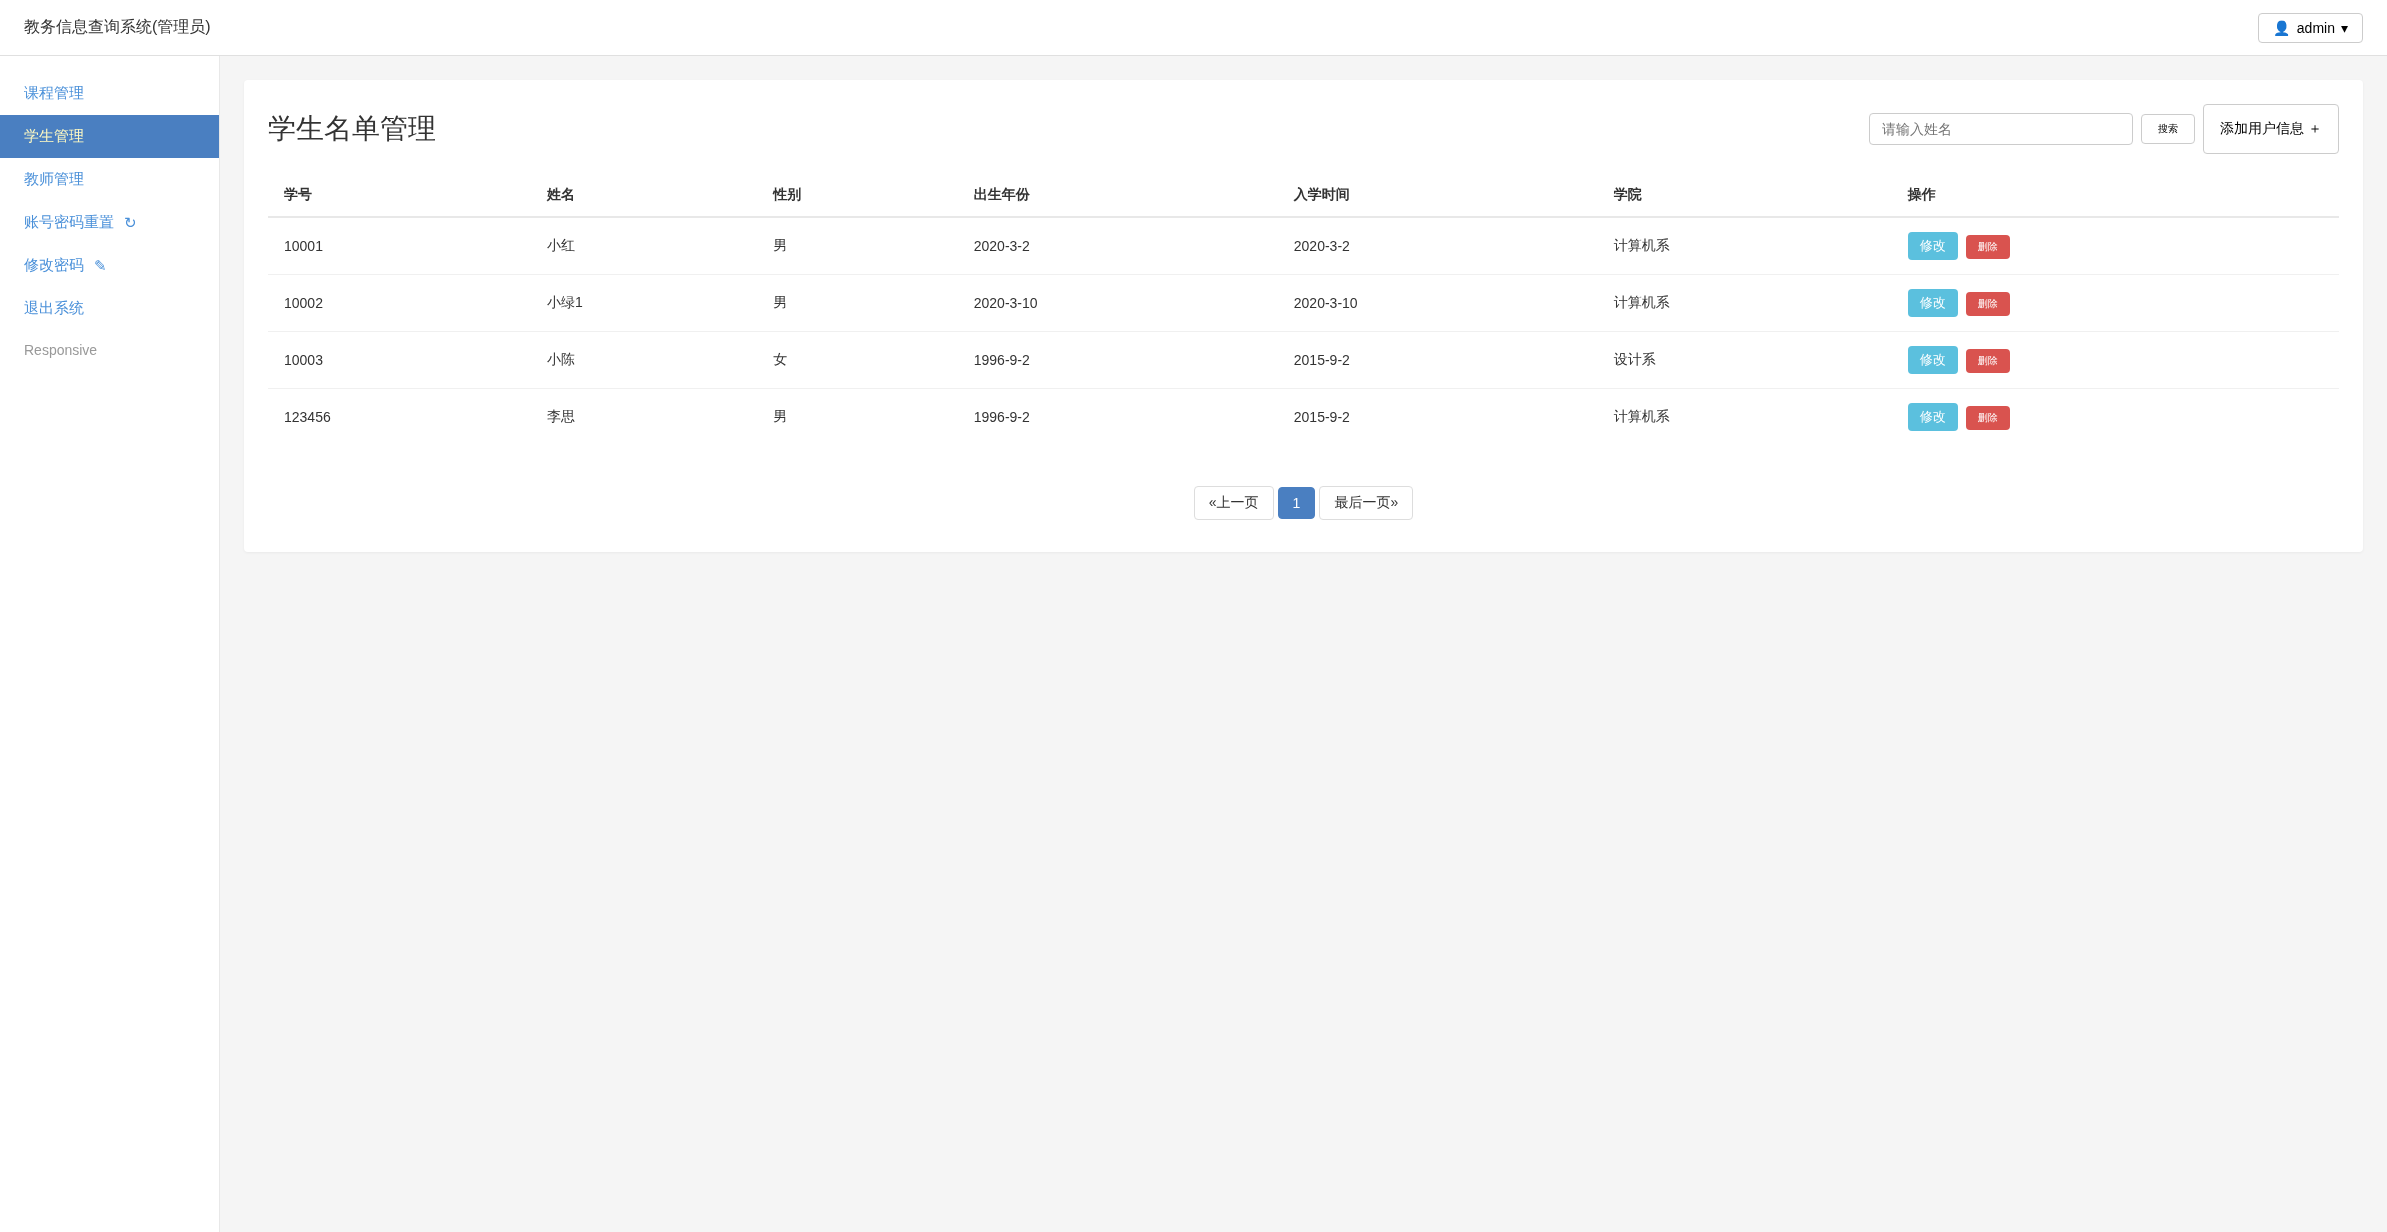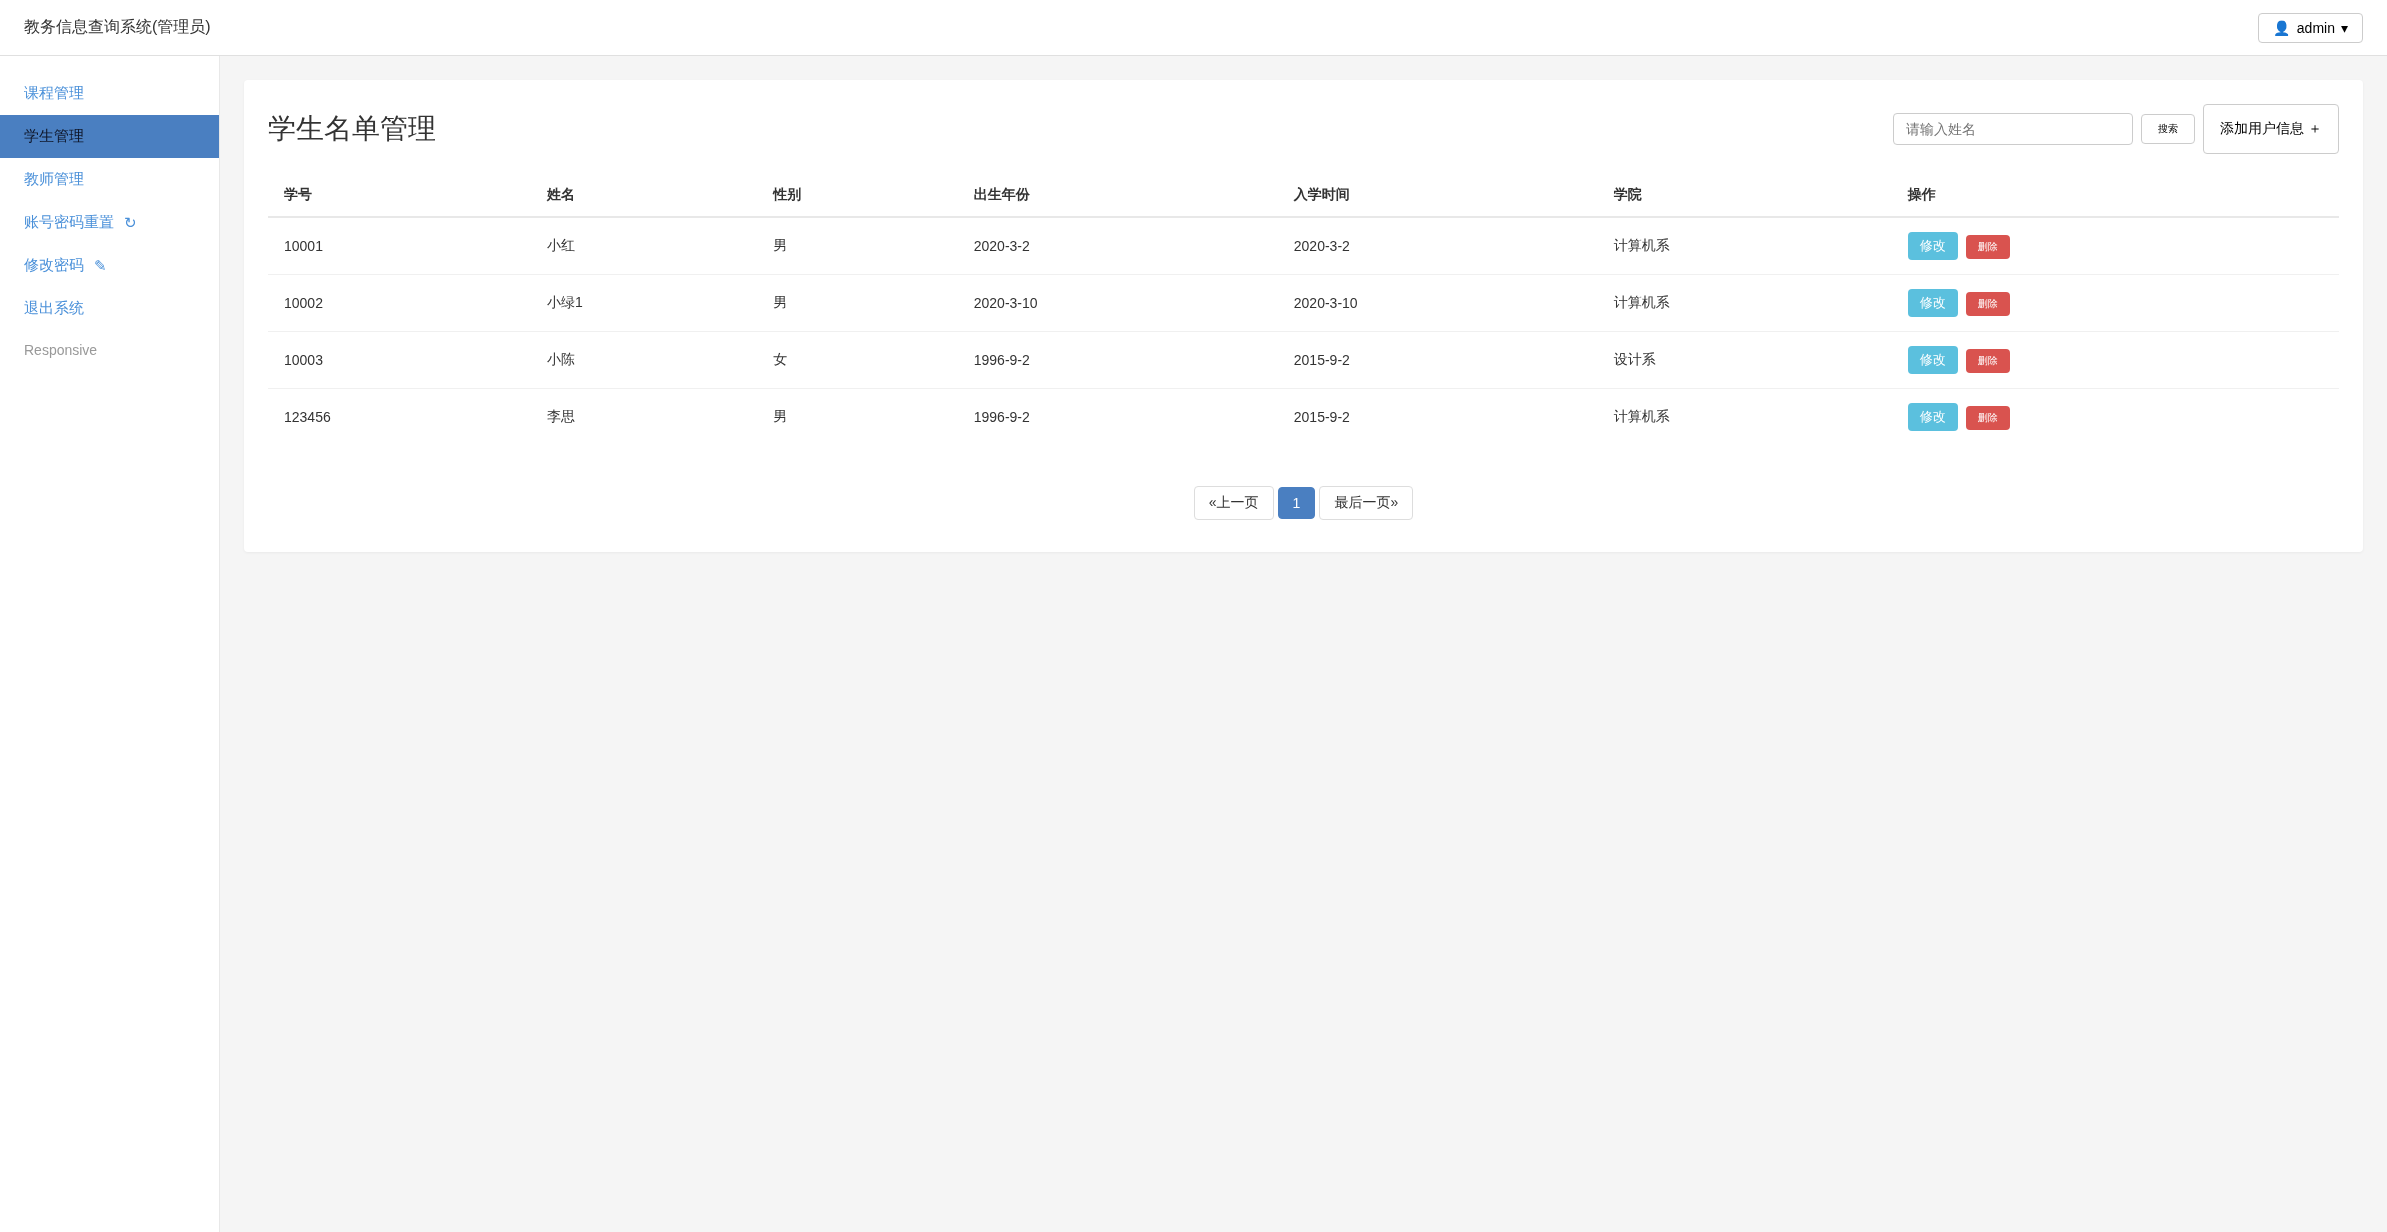--- a/index.html
+++ b/index.html
@@ -49,21 +49,21 @@
       padding: 12px 24px;
       cursor: pointer;
       color: #4a90d9;
       font-size: 15px;
       display: flex;
       align-items: center;
       gap: 10px;
     }
     .sidebar-item.active {
       background: #4a7fc1;
-      color: #0f172a;
+      color: #fef9c3;
     }
     .sidebar-item .sidebar-icon {
       font-size: 15px;
       color: #4a90d9;
     }
     .sidebar-responsive {
       padding: 12px 24px;
       color: #999;
       font-size: 14px;
     }
@@ -95,21 +95,21 @@
     .search-area {
       display: flex;
       align-items: center;
       gap: 8px;
     }
     .search-input {
       border: 1px solid #ccc;
       border-radius: 4px;
       padding: 7px 12px;
       font-size: 14px;
-      width: 240px;
+      width: 264px;
       outline: none;
     }
     .search-btn {
       border: 1px solid #ccc;
       background: #fff;
       padding: 7px 16px;
       border-radius: 4px;
       cursor: pointer;
       font-size: 10px;
     }

